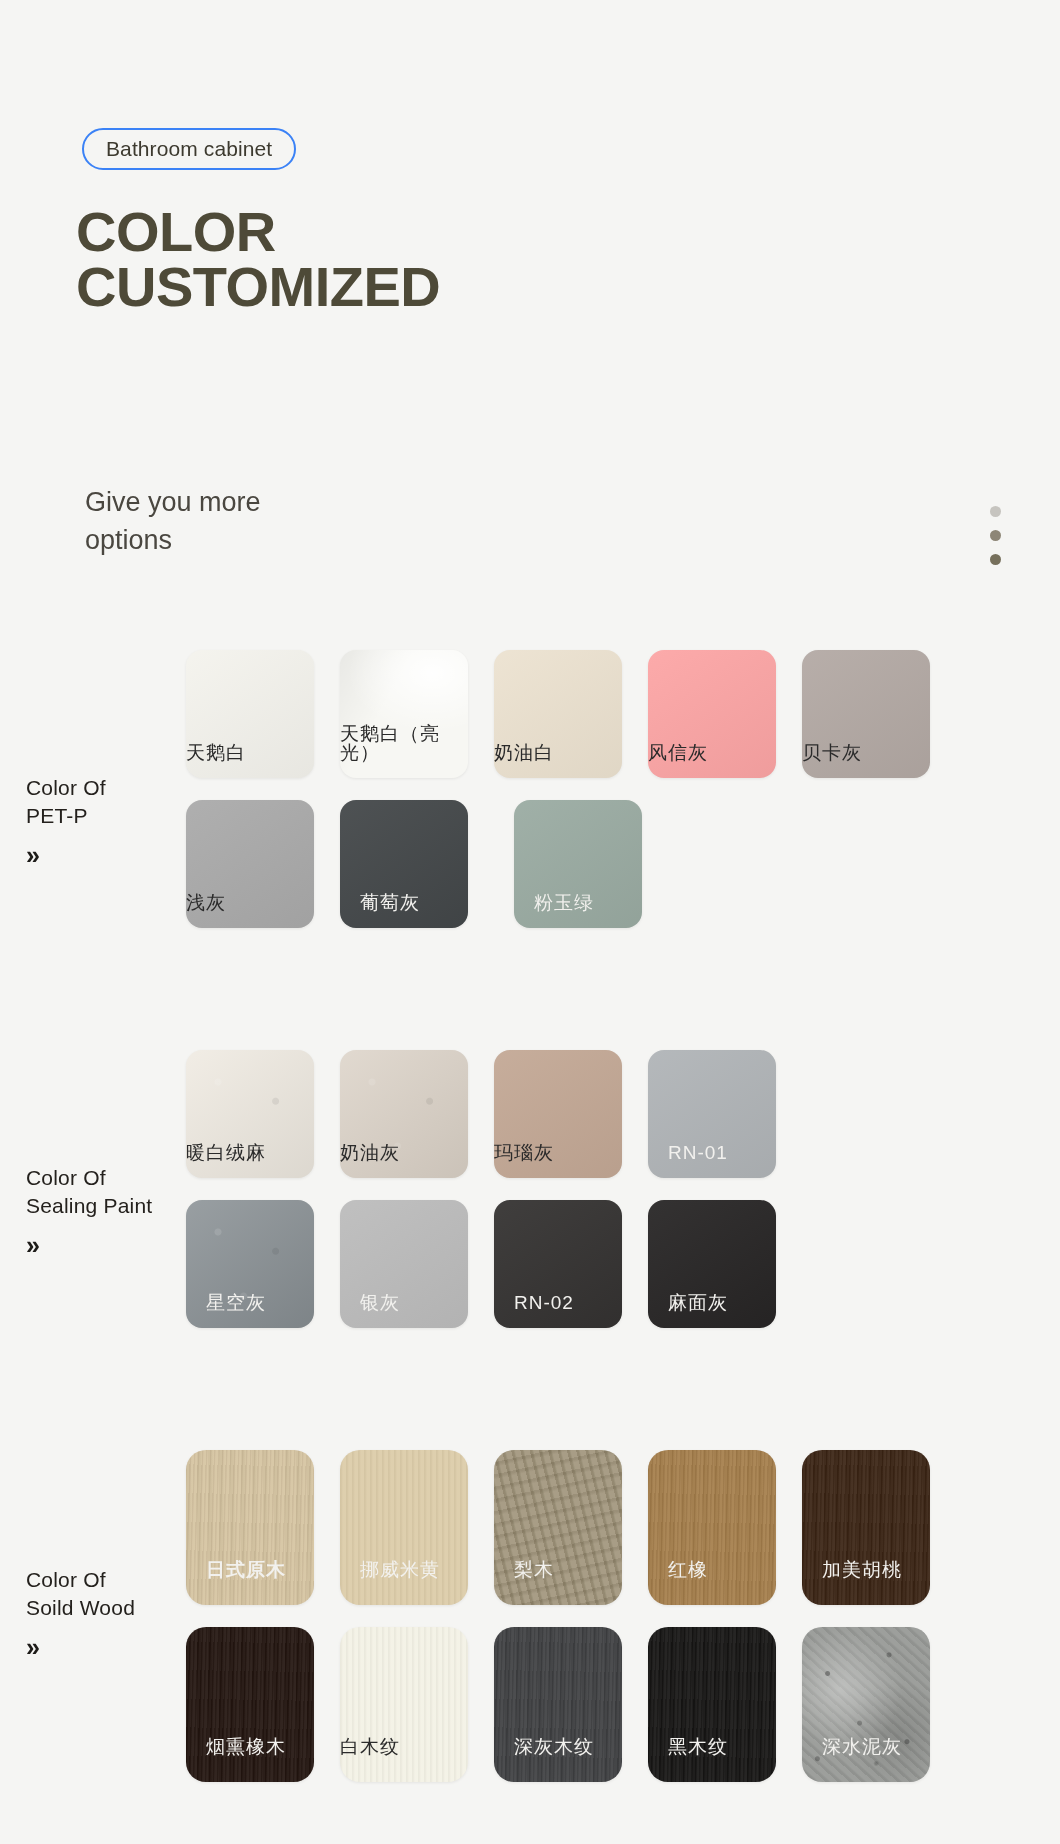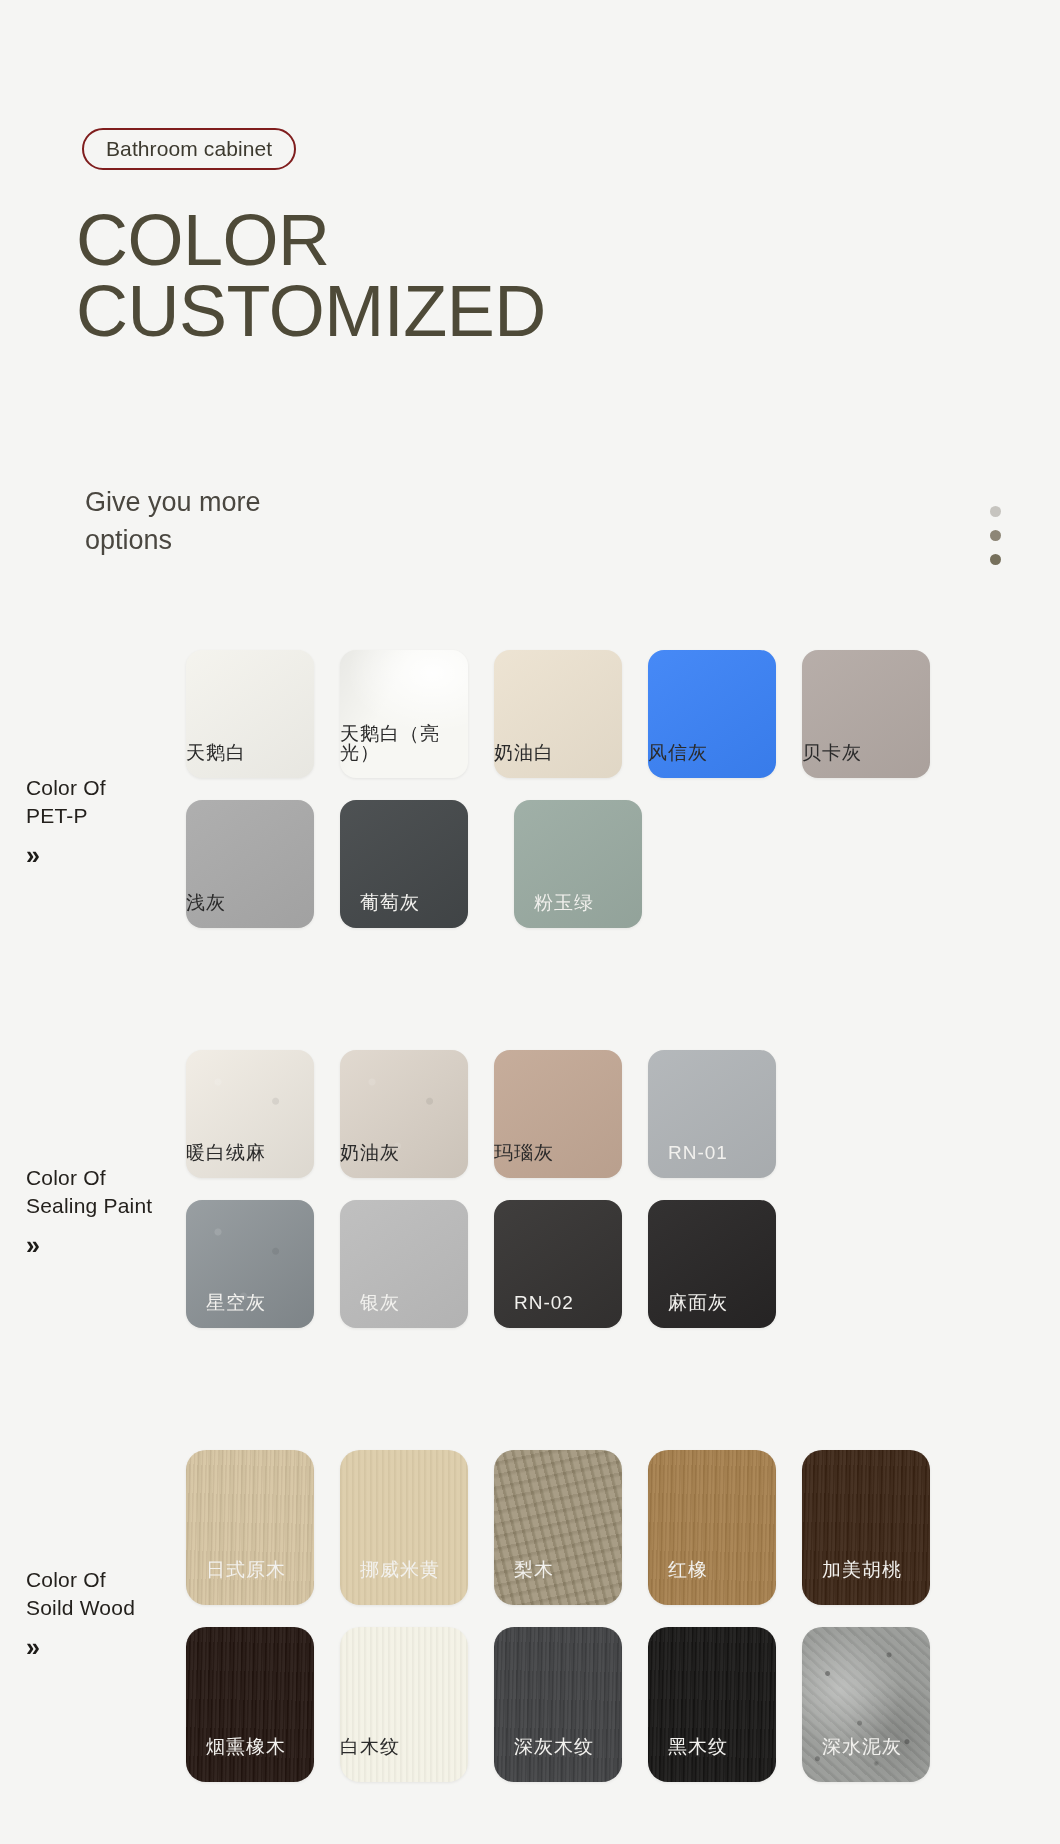--- a/index.html
+++ b/index.html
@@ -17,38 +17,38 @@
     width: 1060px;
     height: 1844px;
     background: #f5f5f3;
   }
 
   
   .badge {
     position: absolute;
     left: 82px;
     top: 128px;
-    border: 2px solid #7f1d1d;
+    border: 2px solid #3b82f6;
     border-radius: 24px;
     padding: 8px 22px 9px 22px;
     font-size: 21px;
     color: #3d3a2f;
     letter-spacing: .1px;
     line-height: 1;
     background: transparent;
     white-space: nowrap;
   }
 
   .headline {
     position: absolute;
     left: 76px;
     top: 205px;
     width: 760px;
-    font-size: 72px;
-    font-weight: 400;
+    font-size: 56px;
+    font-weight: 700;
     line-height: 0.98;
     letter-spacing: -0.5px;
     color: #4e4a38;
   }
   .headline .l2 { display: block; }
 
   .subtitle {
     position: absolute;
     left: 85px;
     top: 483px;
@@ -227,21 +227,21 @@
             <div class="nm dark">天鹅白</div>
           </div>
           <div class="swatch" style="background: rgb(247, 247, 243);">
             <div class="tex gloss"></div>
             <div class="nm dark">天鹅白（亮光）</div>
           </div>
           <div class="swatch" style="background: rgb(236, 226, 208);">
             <div class="tex matte"></div>
             <div class="nm dark">奶油白</div>
           </div>
-          <div class="swatch" style="background: #3b82f6;">
+          <div class="swatch" style="background: #fca5a5;">
             <div class="tex matte"></div>
             <div class="nm dark">风信灰</div>
           </div>
           <div class="swatch" style="background: rgb(179, 169, 164);">
             <div class="tex matte"></div>
             <div class="nm dark">贝卡灰</div>
           </div>
         </div>
         <div class="row">
           <div class="swatch" style="background: rgb(170, 170, 170);">
@@ -307,21 +307,21 @@
   </div>
 
   <div class="section" id="sec-2">
     <div class="sec-label">
       <span>Color Of</span><br>
       <span>Soild Wood</span>
       <span class="chev">»</span>
     </div>
     <div class="rows">
         <div class="row">
-          <div class="swatch tall" style="background: rgb(214, 196, 161);">
+          <div class="swatch tall" style="background: rgb(214, 196, 161); font-weight: bold;">
             <div class="tex grain"></div>
             <div class="nm light">日式原木</div>
           </div>
           <div class="swatch tall" style="background: rgb(221, 205, 170);">
             <div class="tex grain-soft"></div>
             <div class="nm light">挪威米黄</div>
           </div>
           <div class="swatch tall" style="background: rgb(155, 143, 116);">
             <div class="tex rough"></div>
             <div class="nm light">梨木</div>

